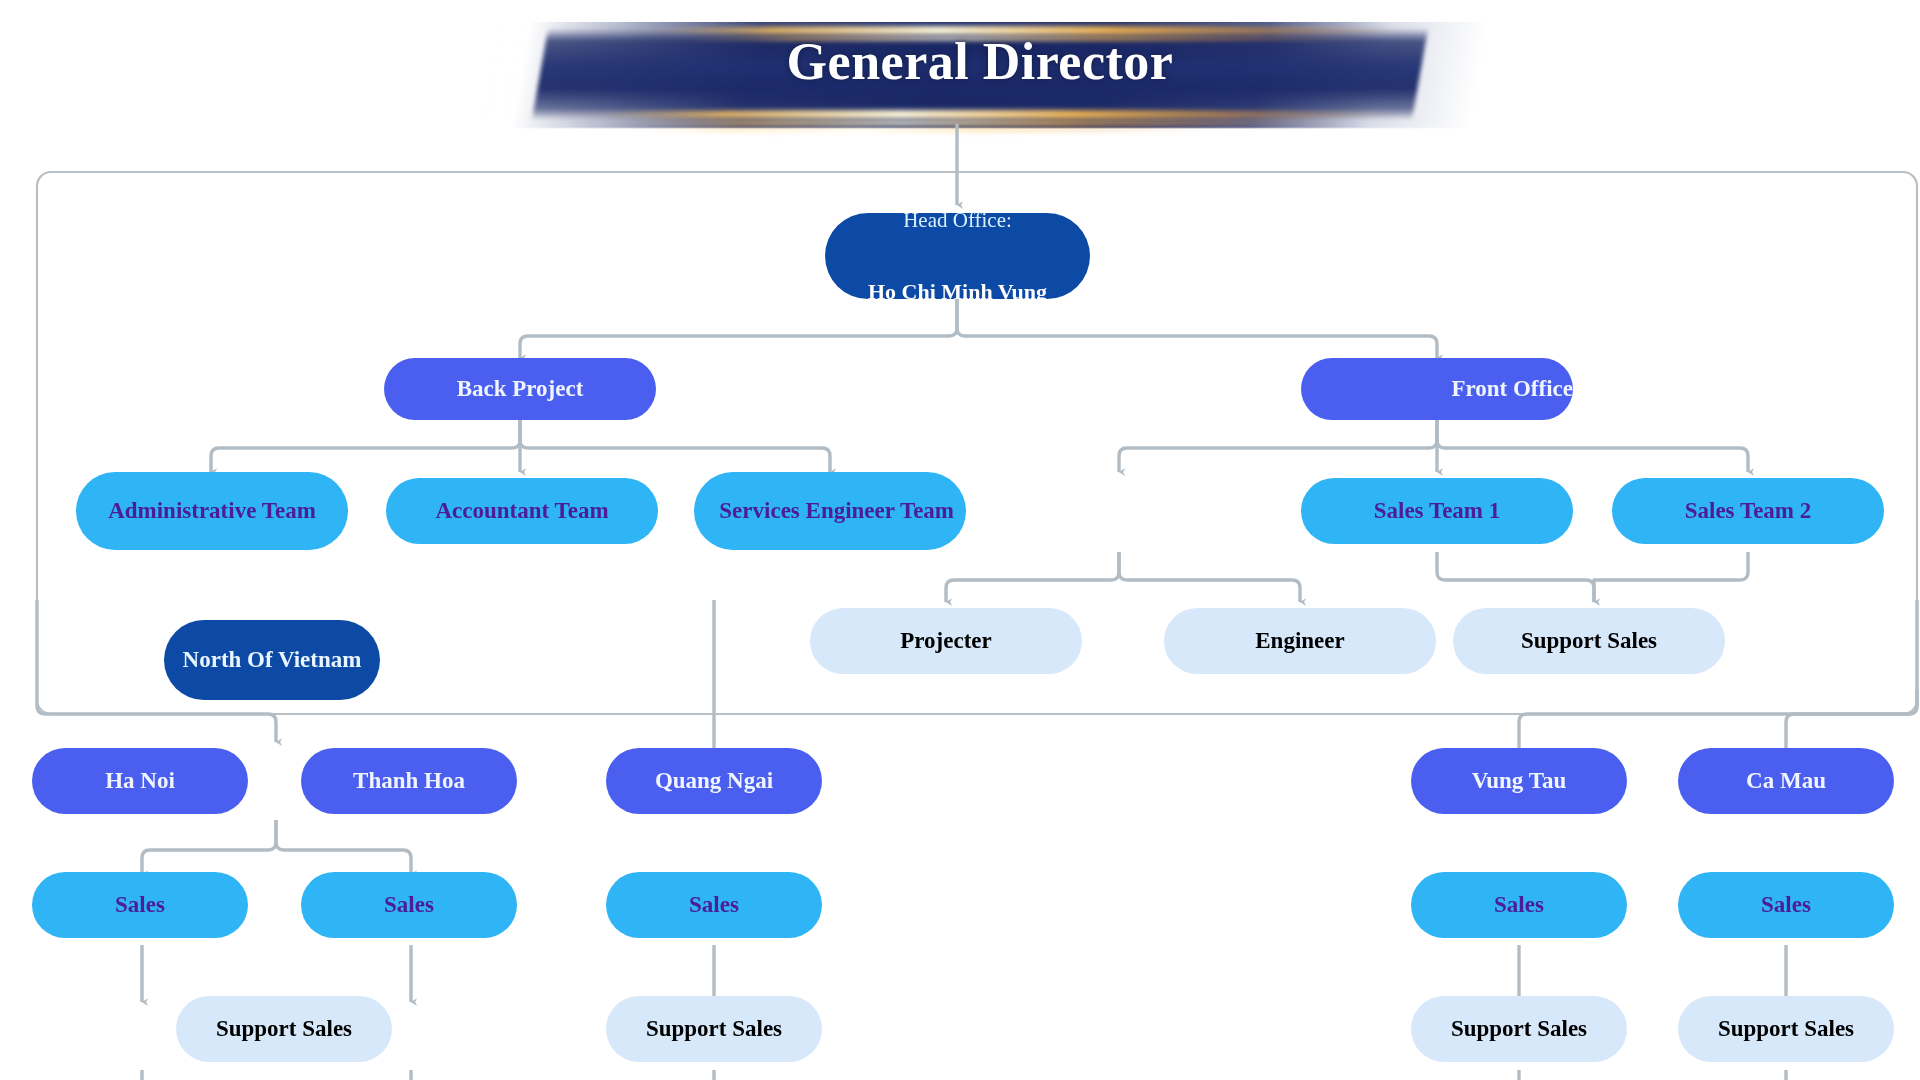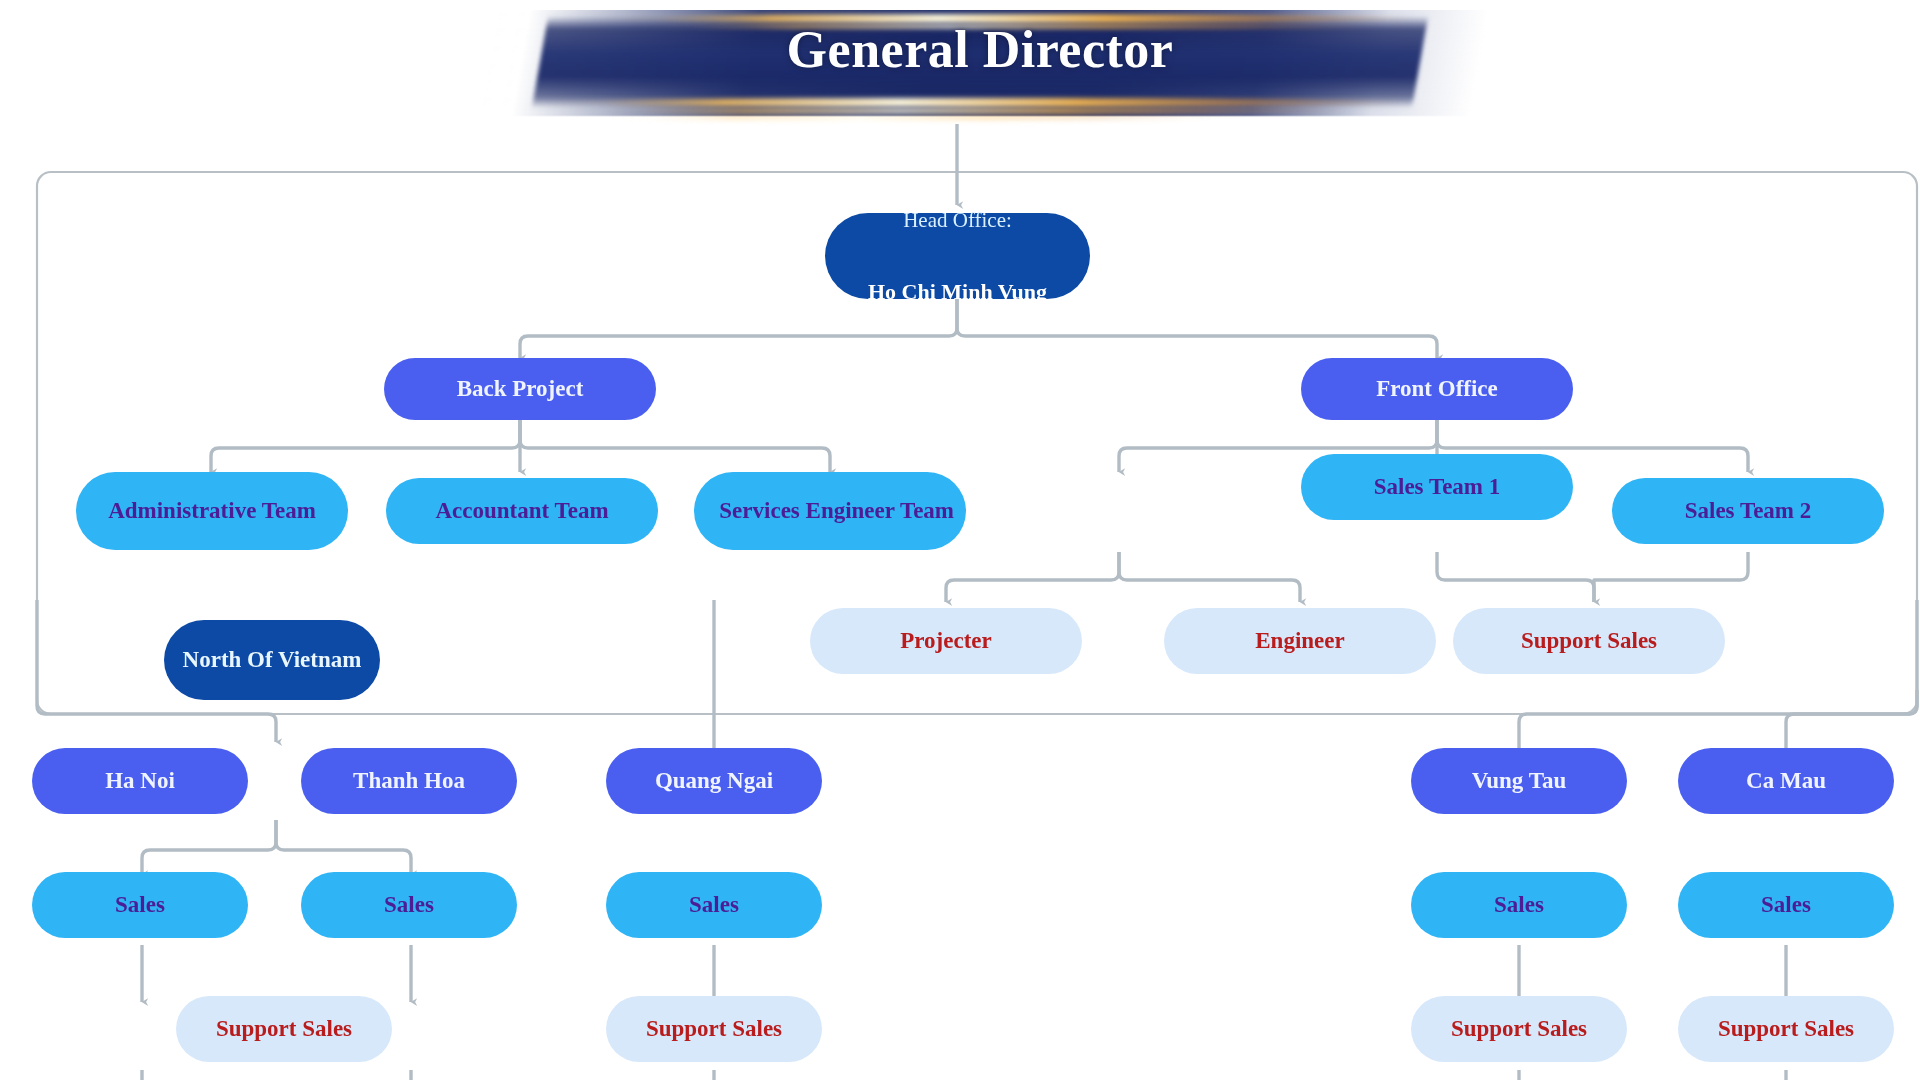--- a/index.html
+++ b/index.html
@@ -1,21 +1,21 @@
 <!DOCTYPE html>
 <html><head>
 <meta charset="utf-8">
 <style>
   html,body{margin:0;padding:0;background:#ffffff;}
   body{width:1920px;height:1080px;overflow:hidden;
        font-family:"Liberation Serif","DejaVu Serif",serif;}
   #stage{position:relative;width:1920px;height:1080px;background:#fff;}
 
   
-  .banner{position:absolute;left:480px;top:2px;width:1000px;height:122px;text-decoration:underline;}
+  .banner{position:absolute;left:480px;top:14px;width:1000px;height:122px;text-decoration:underline;}
   .banner .core{position:absolute;left:0;top:8px;width:1000px;height:106px;
     background:
       linear-gradient(to right,
         rgba(255,255,255,0) 0%,
         rgba(255,255,255,0.95) 4%,
         rgba(124,134,170,0.55) 13%,
         rgba(38,52,110,0.92) 27%,
         rgba(30,44,104,1) 45%,
         rgba(33,47,108,1) 62%,
         rgba(61,75,130,0.9) 78%,
@@ -53,21 +53,21 @@
     font-family:"Liberation Serif","DejaVu Serif",serif;
     text-shadow:0 0 6px rgba(0,0,0,.35);}
 
   
   .node{position:absolute;box-sizing:border-box;display:flex;align-items:center;
         justify-content:center;text-align:center;border-radius:999px;
         font-weight:bold;line-height:1.16;}
   .navy   {background:#0d4aa5;color:#e8f6ff;gap:47px;}
   .royal  {background:#4a5ff0;color:#f0f4ff;}
   .sky    {background:#2fb4f5;color:#4c1d95;}
-  .pale   {background:#d7e8fb;color:#b91c1c;}
+  .pale   {background:#d7e8fb;color:#000000;}
   .ho-sub {display:block;font-weight:normal;font-size:21px;color:#d9f1ff;}
   .ho-main{display:block;font-weight:bold;font-size:22px;color:#ffffff;}
 
   #wires{position:absolute;left:0;top:0;width:1920px;height:1080px;
          pointer-events:none;}
 </style>
 </head>
 <body>
 
 <div id="stage">
@@ -137,35 +137,35 @@
   </svg>
 
   <div class="node navy" style="left:825px;top:213px;width:265px;height:86px;flex-direction:column;">
     <span class="ho-sub">Head Office:</span>
     <span class="ho-main">Ho Chi Minh Vung</span>
   </div>
 
   <div class="node royal" style="left:384px;top:358px;width:272px;height:62px;font-size:23px;">
     <span>Back Project</span>
   </div>
-  <div class="node royal" style="left:1301px;top:358px;width:272px;height:62px;font-size:23px;">
+  <div class="node royal" style="left:1301px;top:358px;width:272px;height:62px;font-size:23px;justify-content:flex-end;">
     <span>Front Office</span>
   </div>
 
   <div class="node sky" style="left:76px;top:472px;width:272px;height:78px;font-size:23px;padding:0 14px;">
     <span>Administrative Team</span>
   </div>
   <div class="node sky" style="left:386px;top:478px;width:272px;height:66px;font-size:23px;">
     <span>Accountant Team</span>
   </div>
   <div class="node sky" style="left:694px;top:472px;width:272px;height:78px;font-size:23px;padding:0 12px;justify-content:flex-end;">
     <span>Services Engineer Team</span>
   </div>
 
-  <div class="node sky" style="left:1301px;top:454px;width:272px;height:66px;font-size:23px;">
+  <div class="node sky" style="left:1301px;top:478px;width:272px;height:66px;font-size:23px;">
     <span>Sales Team 1</span>
   </div>
   <div class="node sky" style="left:1612px;top:478px;width:272px;height:66px;font-size:23px;">
     <span>Sales Team 2</span>
   </div>
 
   <div class="node pale" style="left:810px;top:608px;width:272px;height:66px;font-size:23px;">
     <span>Projecter</span>
   </div>
   <div class="node pale" style="left:1164px;top:608px;width:272px;height:66px;font-size:23px;">

